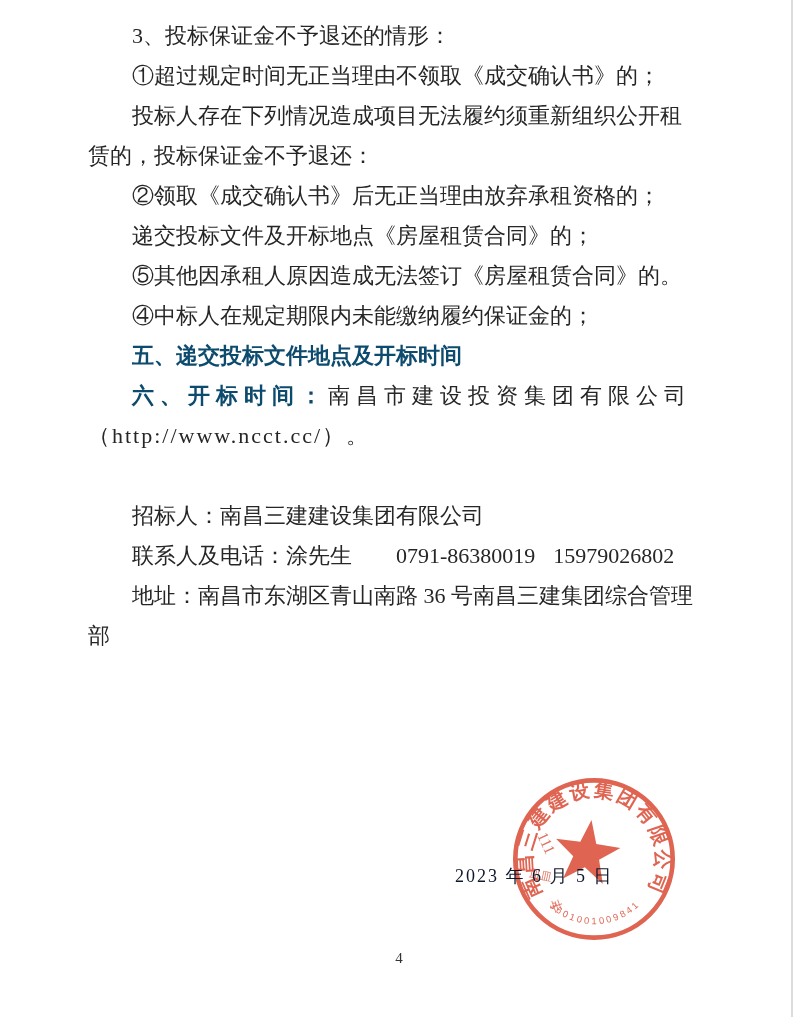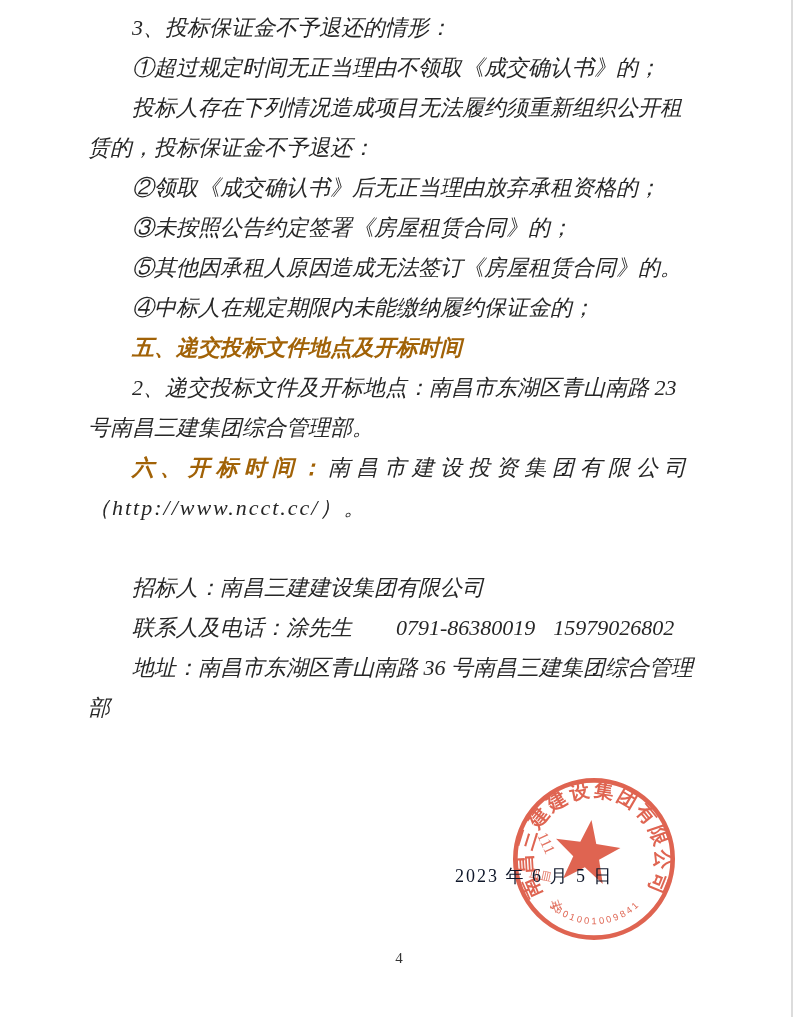--- a/index.html
+++ b/index.html
@@ -7,25 +7,25 @@
     position:relative; width:798px; height:1017px; margin:0 auto;
     background:#ffffff; overflow:hidden;
     font-family:"Liberation Serif","DejaVu Serif",serif;
     color:#262626;
   }
   .edge-right {
     position:absolute; top:0; bottom:0; right:5px; width:2px;
     background:#dcdcdc;
   }
   .content {
-    position:absolute; left:88px; top:8px; width:615px;
-    font-size:22px; line-height:40px;font-style:italic;
+    position:absolute; left:88px; top:16px; width:615px;
+    font-size:22px; line-height:40px;
   }
   .p { margin:0; text-indent:2em; }
-  .bold { font-weight:bold; color:#a16207; }
+  .bold { font-weight:bold; color:#0c4a6e; }
   .spaced { letter-spacing:6px; }
   .url-spaced { letter-spacing:2px; }
   .spacer-line { height:40px; }
   .gap-lg { margin-right:44px; }
   .gap-md { margin-right:18px; }
   .seal {
     position:absolute; left:506px; top:771px; width:176px; height:176px;
     opacity:0.82;
   }
   .date-line {
@@ -41,26 +41,25 @@
 </head>
 <body>
 
 <div class="page">
 
   <div class="content">
     <p class="p">3、投标保证金不予退还的情形：</p>
     <p class="p">①超过规定时间无正当理由不领取《成交确认书》的；</p>
     <p class="p">投标人存在下列情况造成项目无法履约须重新组织公开租赁的，投标保证金不予退还：</p>
     <p class="p">②领取《成交确认书》后无正当理由放弃承租资格的；</p>
-    <p class="p">③未按照公告约定签署《房屋租赁合同》的；</p>
+    <p class="p">递交投标文件及开标地点《房屋租赁合同》的；</p>
     <p class="p">⑤其他因承租人原因造成无法签订《房屋租赁合同》的。</p>
     <p class="p">④中标人在规定期限内未能缴纳履约保证金的；</p>
 
     <p class="p bold">五、递交投标文件地点及开标时间</p>
-    <p class="p">2、递交投标文件及开标地点：南昌市东湖区青山南路 23 号南昌三建集团综合管理部。</p>
 
     <p class="p"><span class="bold spaced">六、开标时间：</span><span class="spaced">南昌市建设投资集团有限公司</span><span class="url-spaced">（http://www.ncct.cc/）。</span></p>
 
     <div class="spacer-line"></div>
 
     <p class="p">招标人：南昌三建建设集团有限公司</p>
     <p class="p"><span class="gap-lg">联系人及电话：涂先生</span><span class="gap-md">0791-86380019</span><span>15979026802</span></p>
     <p class="p">地址：南昌市东湖区青山南路 36 号南昌三建集团综合管理部</p>
   </div>
 

